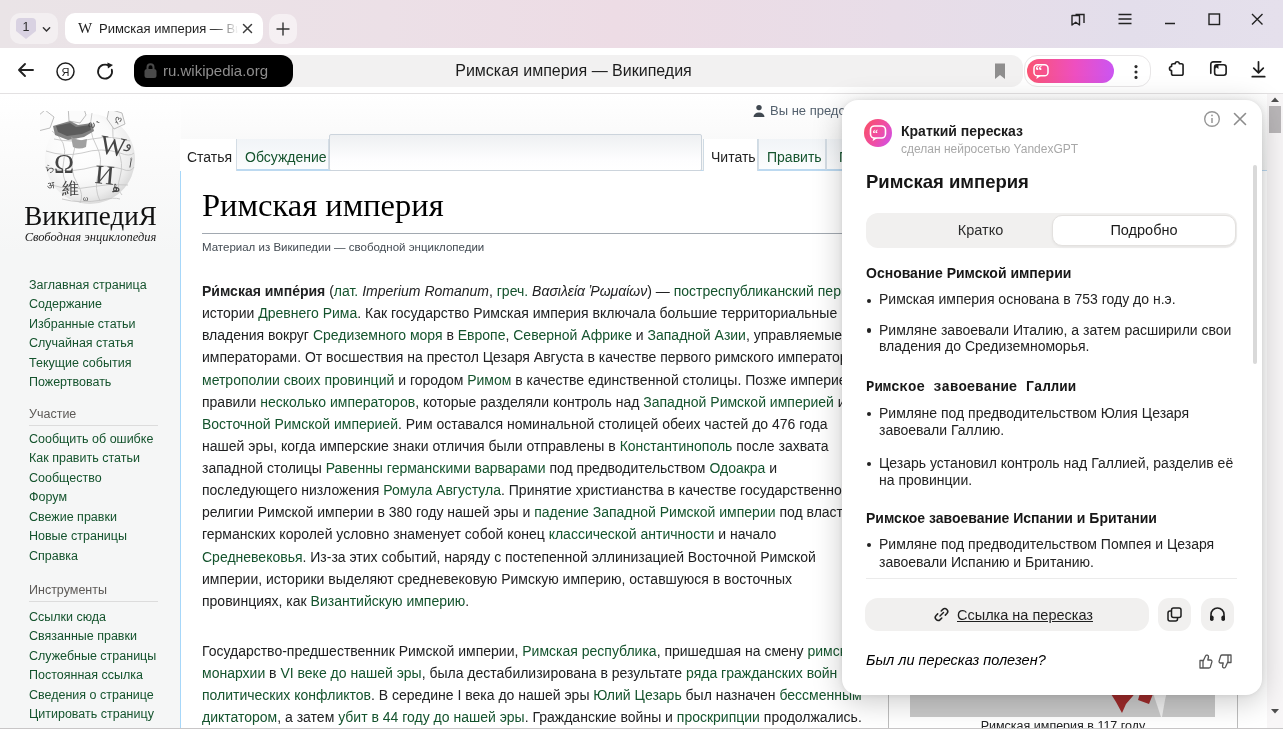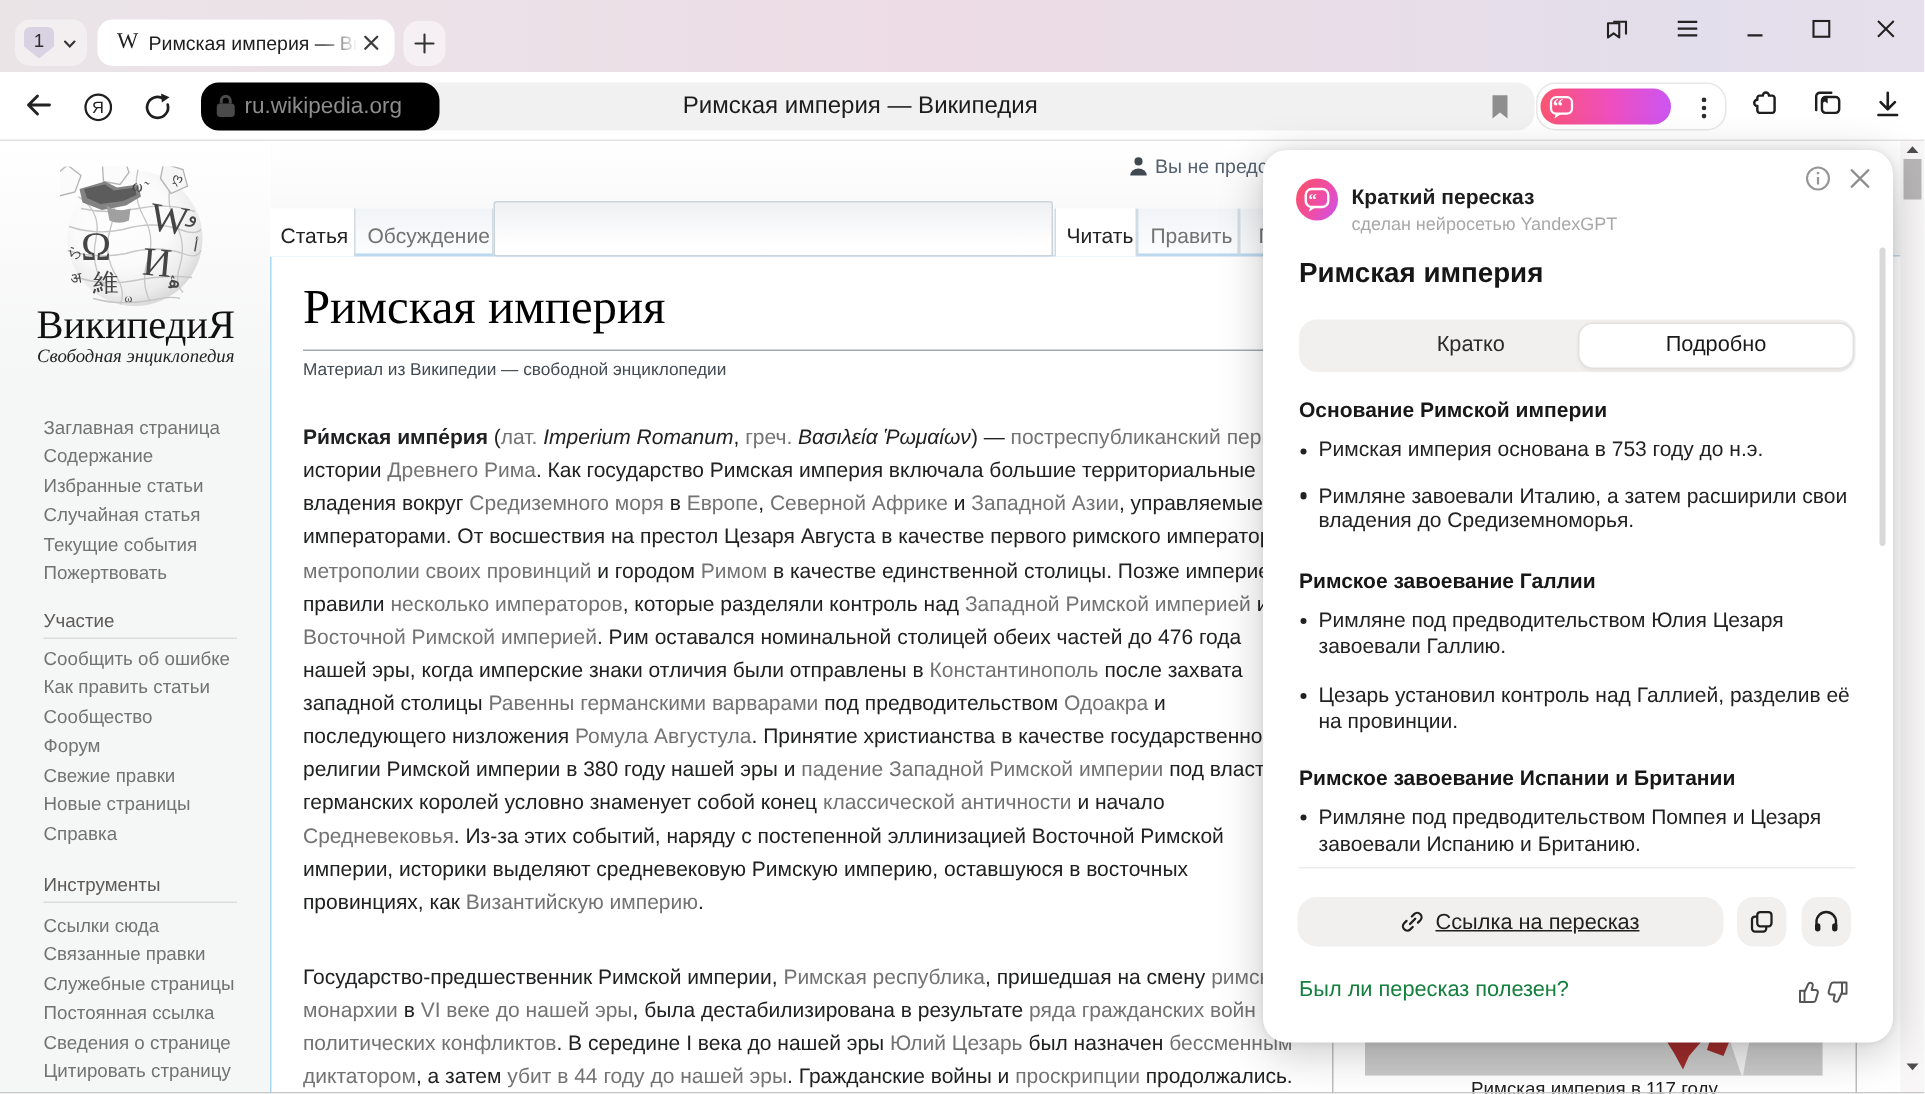--- a/index.html
+++ b/index.html
@@ -1,18 +1,18 @@
 <!DOCTYPE html>
 <html><head><meta charset="utf-8">
 <style>
   * { margin:0; padding:0; box-sizing:border-box; }
   html,body { width:1283px; height:729px; overflow:hidden; }
   body { font-family:"Liberation Sans", sans-serif; position:relative; background:#fff; }
   .abs { position:absolute; }
-  a { color:#737373; text-decoration:none;margin-top:44px; }
+  a { color:#14532d; text-decoration:none;margin-top:44px; }
   
   #tabbar { position:absolute; left:0; top:0; width:1283px; height:48px;
     background:linear-gradient(90deg,#eae4e7 0%,#ece0e7 30%,#eddce5 48%,#e8dde8 70%,#e3deeb 88%,#e5e0ec 100%); }
   #tabgroup { position:absolute; left:10px; top:13px; width:48px; height:31px; border-radius:10px;
     background:rgba(255,255,255,0.42); }
   #tab1badge { position:absolute; left:6px; top:5px; width:20px; height:21px;
     background:#d9d2e2; clip-path:polygon(0 0,100% 0,100% 62%,50% 100%,0 62%); border-radius:4px;
     font-size:12.5px; color:#2c2c2c; text-align:center; line-height:19px; }
   #tabchev { position:absolute; left:32px; top:12px; width:9px; height:9px; }
   #tab { position:absolute; left:65px; top:13px; width:198px; height:31px; border-radius:10px; background:#fff; }
@@ -347,21 +347,21 @@
     <div class="pl" style="left:0;top:9px;width:185px;text-align:center;font-size:14.5px;color:#2c2c2c;padding-left:44px;">Кратко</div>
     <div class="pl" style="left:186px;top:9px;width:184px;text-align:center;font-size:14.5px;color:#1a1a1a;">Подробно</div>
   </div>
   <div id="pbody">
     <div class="pbh" style="top:165.3px;">Основание Римской империи</div>
     <div class="pbd" style="top:198.7px;"></div>
     <div class="pbt" style="top:191.4px;">Римская империя основана в 753 году до н.э.</div>
     <div class="pbd" style="top:228.3px;"></div>
     <div class="pbt" style="top:221.7px;">Римляне завоевали Италию, а затем расширили свои</div>
     <div class="pbt" style="top:238.2px;">владения до Средиземноморья.</div>
-    <div class="pbh" style="top:278.9px;">Римское завоевание Галлии</div>
+    <div class="pbh" style="top:278.9px;font-family:Liberation Mono, monospace;">Римское завоевание Галлии</div>
     <div class="pbd" style="top:311.7px;"></div>
     <div class="pbt" style="top:305.1px;">Римляне под предводительством Юлия Цезаря</div>
     <div class="pbt" style="top:322.3px;">завоевали Галлию.</div>
     <div class="pbd" style="top:361.5px;"></div>
     <div class="pbt" style="top:354.9px;">Цезарь установил контроль над Галлией, разделив её</div>
     <div class="pbt" style="top:371.8px;">на провинции.</div>
     <div class="pbh" style="top:410.3px;">Римское завоевание Испании и Британии</div>
     <div class="pbd" style="top:442.9px;"></div>
     <div class="pbt" style="top:436.3px;">Римляне под предводительством Помпея и Цезаря</div>
     <div class="pbt" style="top:454.3px;">завоевали Испанию и Британию.</div>
@@ -381,21 +381,21 @@
         <path d="M11.5 11.5 v1.5 a2 2 0 0 1 -2 2 H4 a2 2 0 0 1 -2 -2 V7 a2 2 0 0 1 2 -2 h1.5" fill="none" stroke="#1f1f1f" stroke-width="1.5"></path>
       </svg>
   </div>
   <div class="sqbtn" style="left:359px;">
     <svg class="abs" style="left:7px;top:7px" width="19" height="19" viewBox="0 0 19 19">
         <path d="M3 12 V9.5 a6.5 6.5 0 0 1 13 0 V12" fill="none" stroke="#1f1f1f" stroke-width="1.6" stroke-linecap="round"></path>
         <rect x="2" y="10.5" width="3.6" height="5.5" rx="1.8" fill="#1f1f1f"></rect>
         <rect x="13.4" y="10.5" width="3.6" height="5.5" rx="1.8" fill="#1f1f1f"></rect>
       </svg>
   </div>
-  <div class="pl" style="left:24px;top:552px;font-size:14.5px;color:#15803d;">Был ли пересказ полезен?</div>
+  <div class="pl" style="left:24px;top:552px;font-size:14.5px;color:#000000;font-style:italic;">Был ли пересказ полезен?</div>
   <svg class="abs" style="left:354px;top:553px" width="17" height="17" viewBox="0 0 17 17">
       <path d="M4 7.5 L7 7.5 L7 15 L4 15 Z M7 8.5 L9.5 3 a1.6 1.6 0 0 1 3 1 L11.8 7 h2.7 a1.5 1.5 0 0 1 1.4 1.9 l-1.5 5 a1.8 1.8 0 0 1 -1.7 1.1 H7" fill="none" stroke="#555" stroke-width="1.3" stroke-linejoin="round"></path>
     </svg>
   <svg class="abs" style="left:376px;top:553px" width="17" height="17" viewBox="0 0 17 17">
       <g transform="rotate(180 8.5 8.5)">
         <path d="M4 7.5 L7 7.5 L7 15 L4 15 Z M7 8.5 L9.5 3 a1.6 1.6 0 0 1 3 1 L11.8 7 h2.7 a1.5 1.5 0 0 1 1.4 1.9 l-1.5 5 a1.8 1.8 0 0 1 -1.7 1.1 H7" fill="none" stroke="#555" stroke-width="1.3" stroke-linejoin="round"></path>
       </g>
     </svg>
   <div id="pscroll"></div>
 </div>

